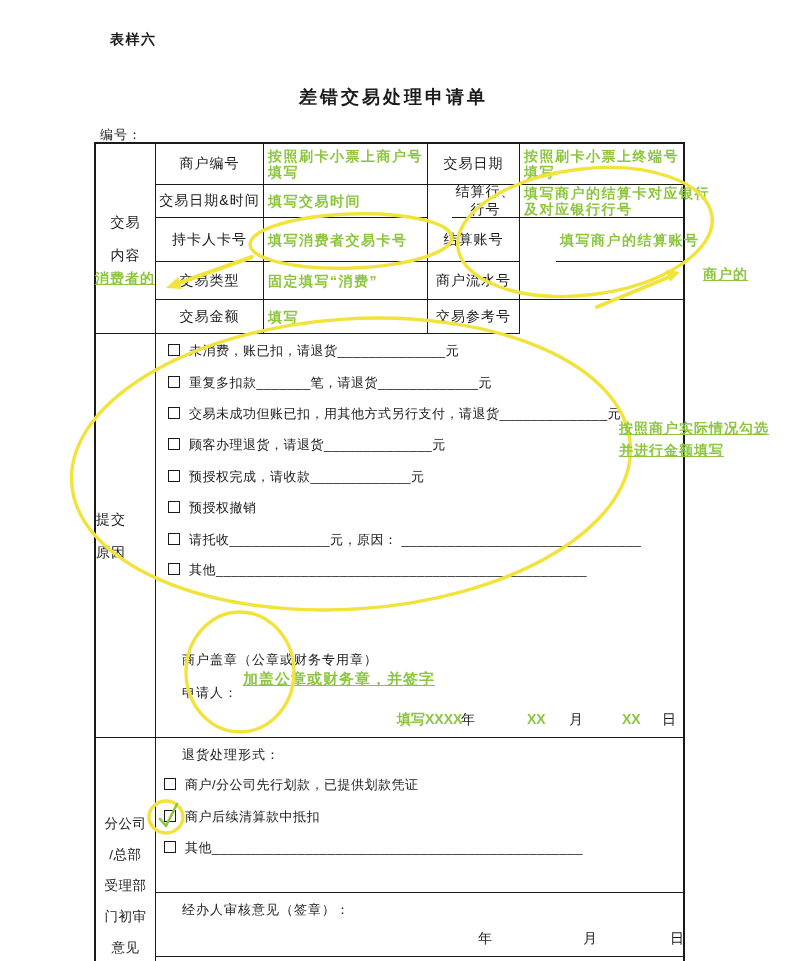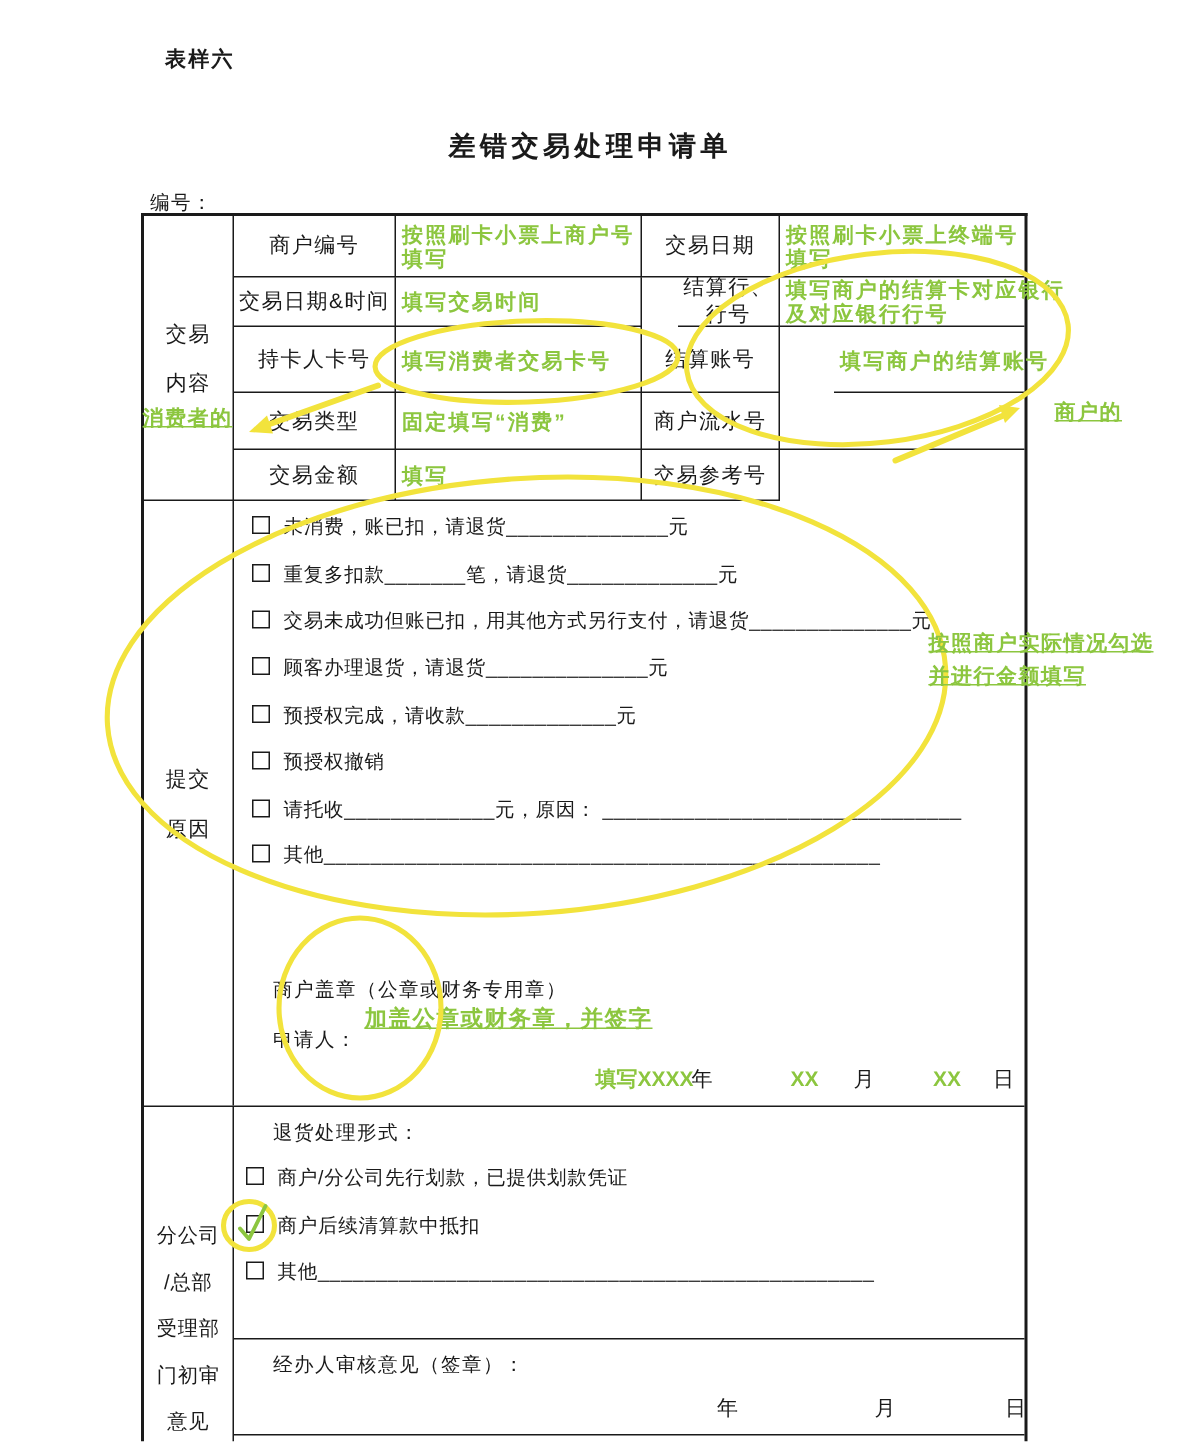--- a/index.html
+++ b/index.html
@@ -34,21 +34,21 @@
           display:flex; flex-direction:column; justify-content:center; overflow:visible; }
   .cell.last { border-right:none; }
   .head-cell { grid-column:1; grid-row:1 / 6; text-align:center; font-size:14px; letter-spacing:1px; line-height:33px; }
   .flabel { align-items:center; text-align:center; font-size:14px; letter-spacing:1px; }
   .fnote  { padding-left:4px; font-size:14px; font-weight:bold; letter-spacing:1.5px;
             line-height:16px; white-space:nowrap; }
 
   
   .sec2 { display:flex; height:404px; border-bottom:1px solid #1a1a1a; }
   .sec2-label { width:60px; border-right:1px solid #1a1a1a; display:flex; flex-direction:column;
-                justify-content:center; text-align:center; font-size:14px; letter-spacing:1px; line-height:33px; }
+                justify-content:center; text-align:left; font-size:14px; letter-spacing:1px; line-height:33px; }
   .sec2-content { flex:1; position:relative; overflow:visible; }
 
   .ritem { position:absolute; left:12px; white-space:nowrap; font-size:13px; letter-spacing:0.5px; }
   .cb { display:inline-block; width:12px; height:12px; border:1.5px solid #1a1a1a;
         margin-right:9px; vertical-align:-1px; background:#fff; }
   .stamp-line { position:absolute; left:26px; font-size:13px; letter-spacing:1px; }
   .date-line  { position:absolute; left:0; right:0; font-size:14px; }
   .date-line span { position:absolute; white-space:nowrap; }
 
   

